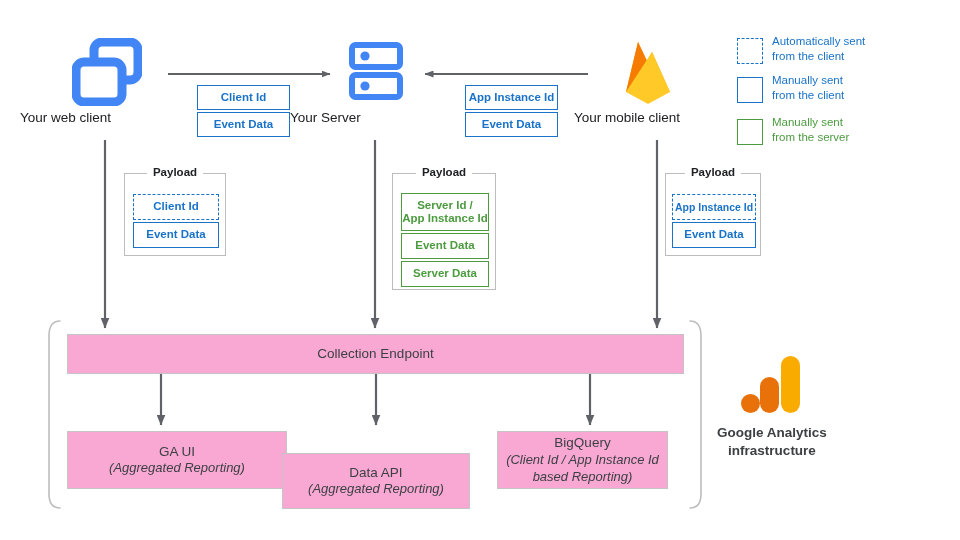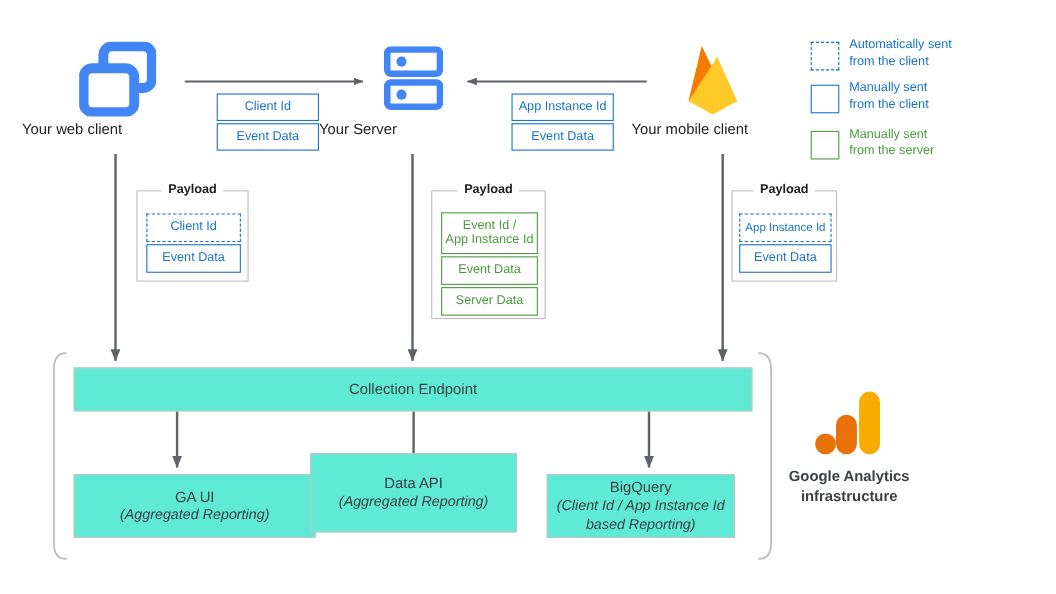--- a/index.html
+++ b/index.html
@@ -31,20 +31,21 @@
     box-sizing: border-box;
     border: 1.6px solid #1a73c8;
     color: #1a73c8;
     background: #ffffff;
     font-size: 11.5px;
     display: flex;
     align-items: center;
     justify-content: center;
     text-align: center;
     line-height: 1.15;
+    font-weight: bold;
   }
   .databox.green {
     border-color: #4c9b3f;
     color: #4c9b3f;
   }
   .databox.dashed {
     border-style: dashed;
     border-width: 1.6px;
   }
 
@@ -65,21 +66,21 @@
     font-size: 11.5px;
     font-weight: bold;
     color: #202124;
     white-space: nowrap;
   }
 
   
   .graybox {
     box-sizing: border-box;
     border: 1px solid #c4c4c4;
-    background: #5eead4;
+    background: #f9a8d4;
     display: flex;
     flex-direction: column;
     align-items: center;
     justify-content: center;
     text-align: center;
     color: #3c4043;
     font-size: 13.5px;
     line-height: 1.3;
   }
   .graybox .sub {
@@ -193,21 +194,21 @@
 
   <div class="abs payload" style="left:124px; top:173px; width:102px; height:83px;">
     <div class="payload-title">Payload</div>
     <div class="abs databox dashed" style="left:8px; top:20px; width:86px; height:26px;">Client Id</div>
     <div class="abs databox" style="left:8px; top:48px; width:86px; height:26px;">Event Data</div>
   </div>
 
   <div class="abs payload" style="left:392px; top:173px; width:104px; height:117px;">
     <div class="payload-title">Payload</div>
     <div class="abs databox green" style="left:8px; top:19px; width:88px; height:38px; flex-direction:column;">
-      <span>Event Id /</span>
+      <span>Server Id /</span>
       <span>App Instance Id</span>
     </div>
     <div class="abs databox green" style="left:8px; top:59px; width:88px; height:26px;">Event Data</div>
     <div class="abs databox green" style="left:8px; top:87px; width:88px; height:26px;">Server Data</div>
   </div>
 
   <div class="abs payload" style="left:665px; top:173px; width:96px; height:83px;">
     <div class="payload-title">Payload</div>
     <div class="abs databox dashed" style="left:6px; top:20px; width:84px; height:26px; font-size:10.5px;">App Instance Id</div>
     <div class="abs databox" style="left:6px; top:48px; width:84px; height:26px;">Event Data</div>
@@ -239,21 +240,21 @@
 
   <div class="abs graybox" style="left:67px; top:334px; width:617px; height:40px;">
     <span>Collection Endpoint</span>
   </div>
 
   <div class="abs graybox" style="left:67px; top:431px; width:220px; height:58px;">
     <span>GA UI</span>
     <span class="sub">(Aggregated Reporting)</span>
   </div>
 
-  <div class="abs graybox" style="left:282px; top:412px; width:188px; height:72px;">
+  <div class="abs graybox" style="left:282px; top:453px; width:188px; height:56px;">
     <span>Data API</span>
     <span class="sub">(Aggregated Reporting)</span>
   </div>
 
   <div class="abs graybox" style="left:497px; top:431px; width:171px; height:58px;">
     <span>BigQuery</span>
     <span class="sub">(Client Id / App Instance Id</span>
     <span class="sub">based Reporting)</span>
   </div>
 

